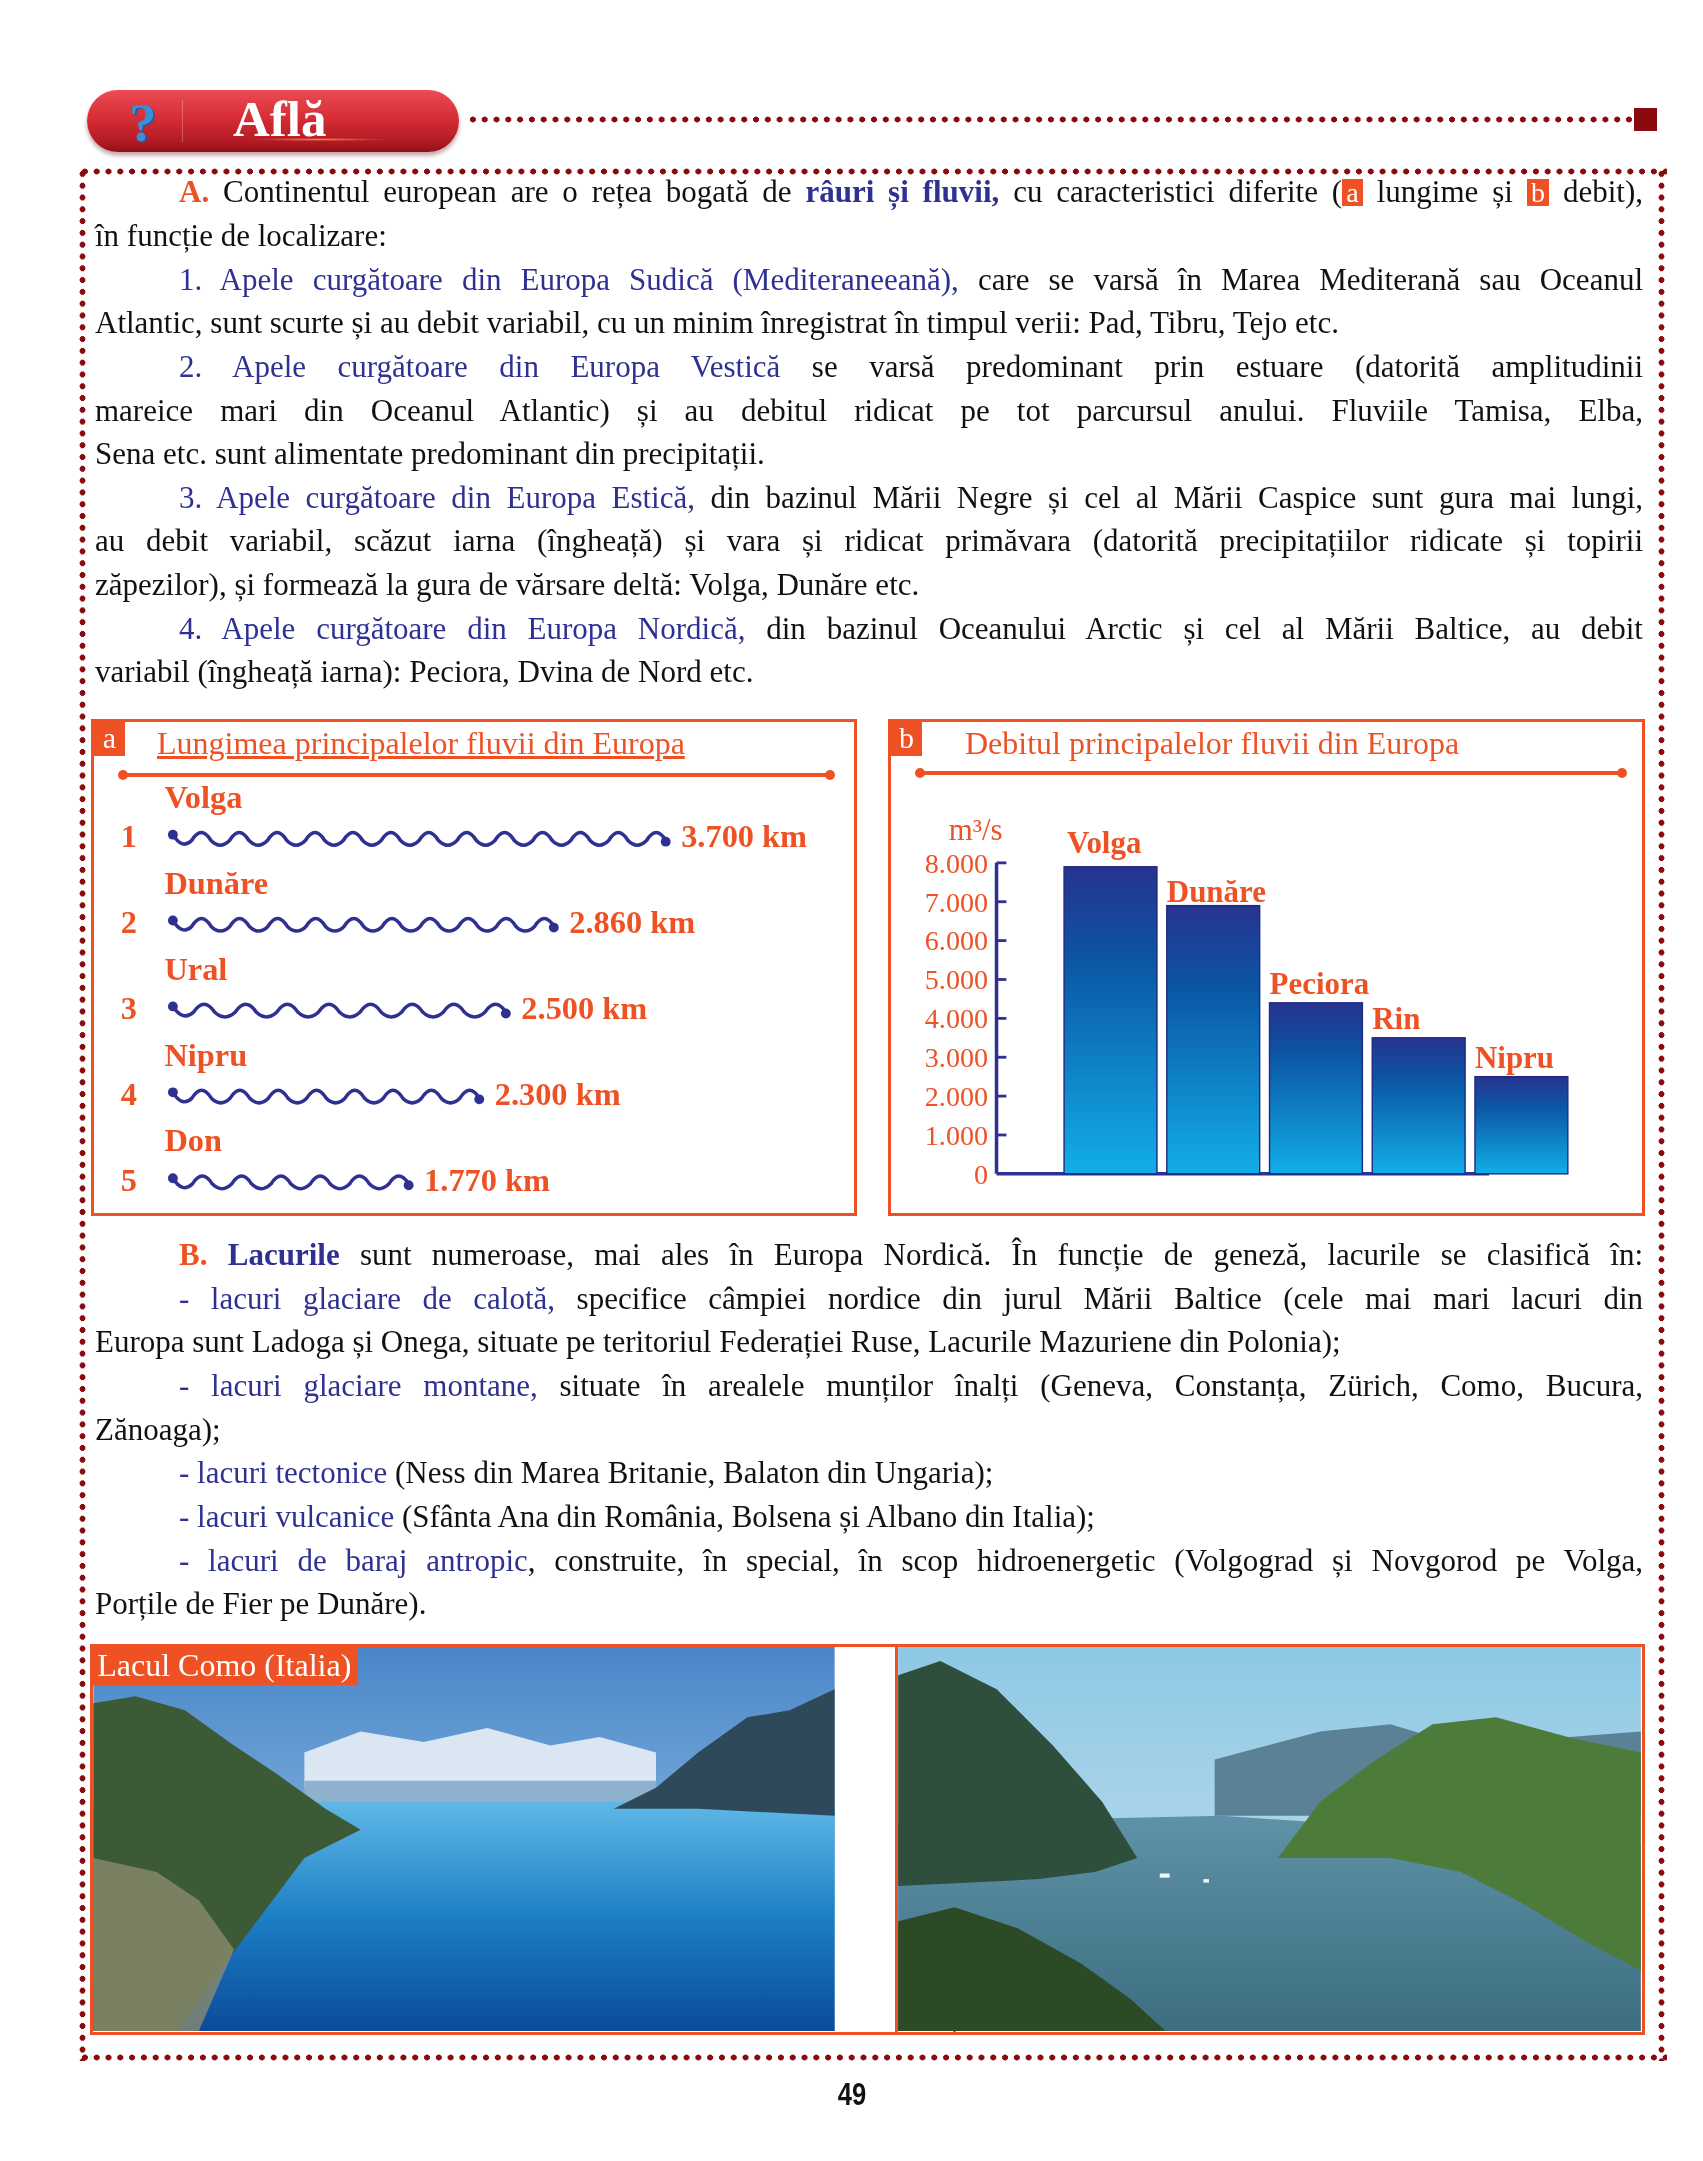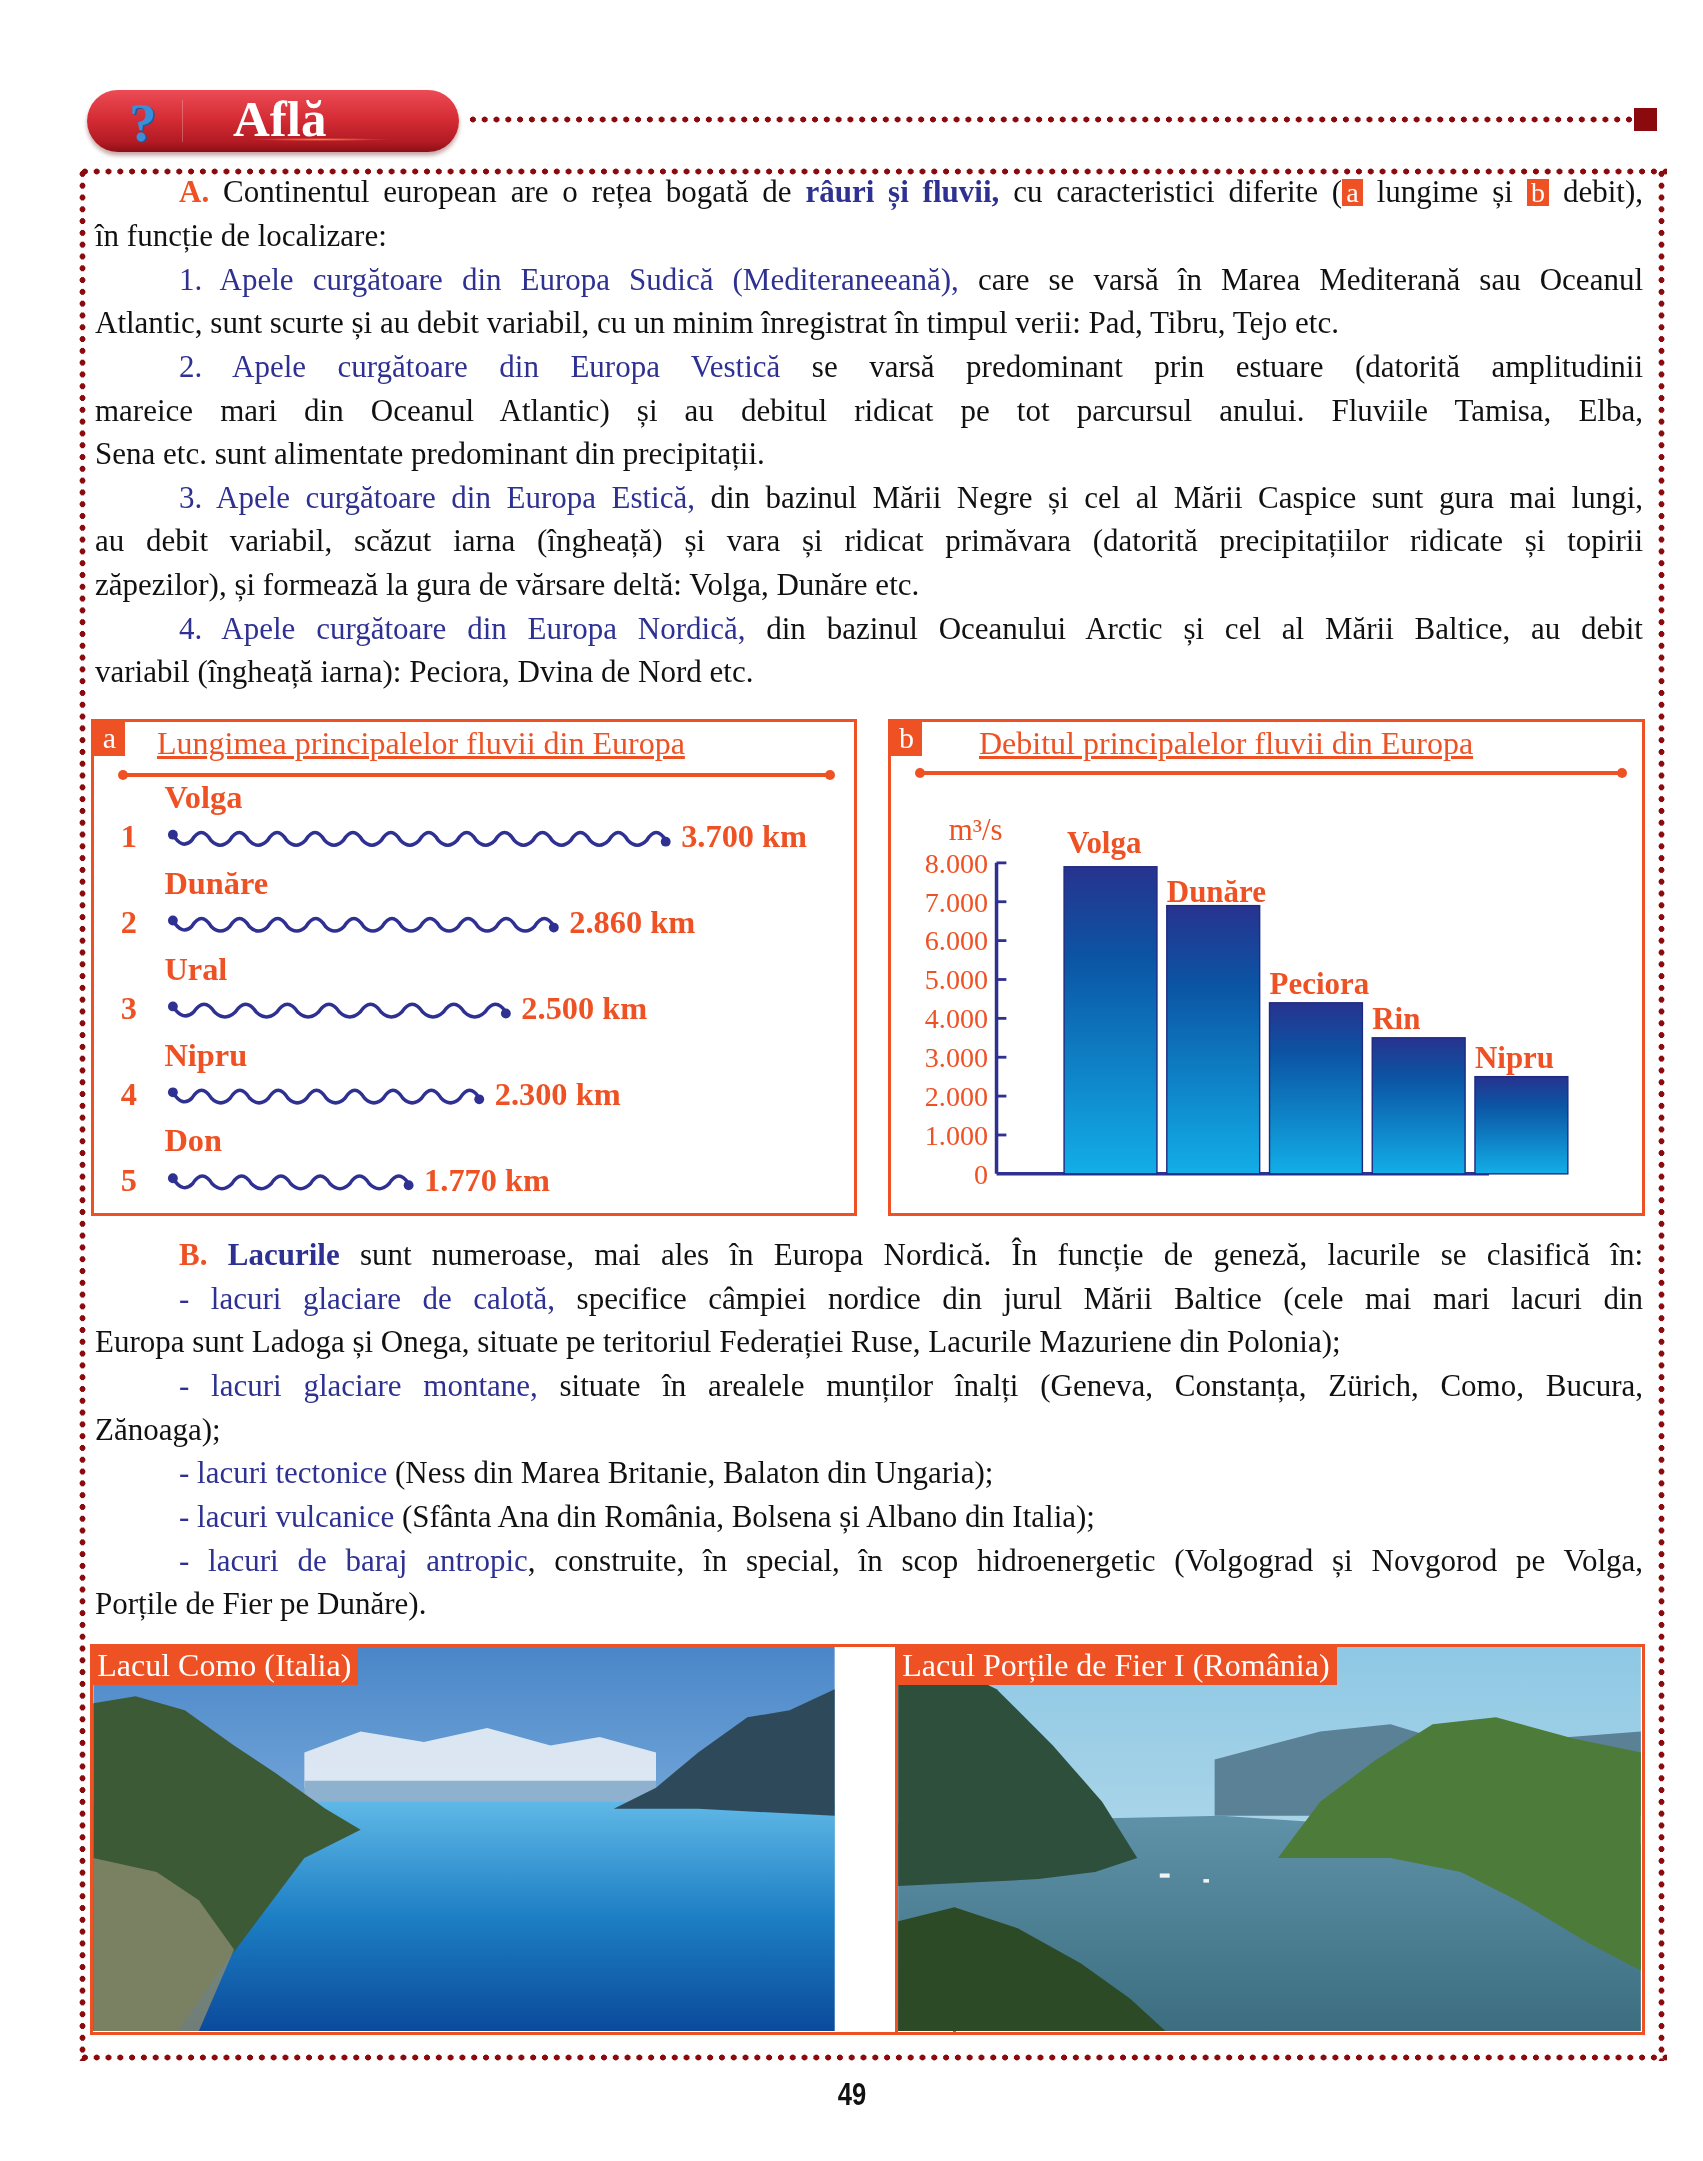--- a/index.html
+++ b/index.html
@@ -125,21 +125,21 @@
       <text x="38" y="666" fill="#ee5224" font-size="46" font-weight="bold" font-family="Liberation Serif, serif">5</text>
       <path d="M112 648 Q125.95270270270271 670 139.90540540540542 656 Q153.8581081081081 634 167.8108108108108 656 Q181.76351351351352 670 195.7162162162162 656 Q209.6689189189189 634 223.6216216216216 656 Q237.57432432432432 670 251.52702702702703 656 Q265.47972972972974 634 279.4324324324324 656 Q293.3851351351351 670 307.3378378378378 656 Q321.2905405405405 634 335.2432432432432 656 Q349.19594594594594 670 363.14864864864865 656 Q377.10135135135135 634 391.05405405405406 656 Q405.0067567567568 670 418.9594594594595 656 Q432.9121621621622 634 446.8648648648649 656" fill="none" stroke="#2e3192" stroke-width="5"></path>
       <circle cx="112" cy="648" r="7" fill="#2e3192"></circle>
       <circle cx="446.86486486486484" cy="658" r="7" fill="#2e3192"></circle>
       <text x="468.86486486486484" y="666" fill="#ee5224" font-size="46" font-weight="bold" font-family="Liberation Serif, serif">1.770 km</text>
     </svg>
 </div>
 
 <div class="cbox" id="chartB" style="left:888px; top:719px; width:757px; height:497px;">
   <div class="letter">b</div>
-  <div class="ctitle" style="left:88px;text-decoration:underline;">Debitul principalelor fluvii din Europa</div>
+  <div class="ctitle" style="left:74px;">Debitul principalelor fluvii din Europa</div>
   <div class="rule" style="left:28px; top:49px; width:704px;"></div>
   <svg id="svgB" width="750" height="490" style="position:absolute;left:0;top:0;" viewBox="0 0 1066 696">
     <defs>
       <linearGradient id="barGrad" x1="0" y1="0" x2="0" y2="1">
         <stop offset="0" stop-color="#27338f"></stop>
         <stop offset="0.3" stop-color="#0b55a4"></stop>
         <stop offset="1" stop-color="#12aee8"></stop>
       </linearGradient>
     </defs>
   <text x="82" y="168" fill="#ee5224" font-size="44" font-family="Liberation Serif, serif">m³/s</text>
@@ -212,21 +212,20 @@
     <rect width="1054" height="546" fill="url(#skyC)"></rect>
     <path d="M300 150 L380 120 L470 135 L560 115 L650 140 L720 128 L800 150 L800 200 L300 200Z" fill="#e8eef5" opacity="0.9"></path>
     <path d="M300 190 L800 190 L800 230 L300 230Z" fill="#8fb1d0"></path>
     <rect x="0" y="220" width="1054" height="326" fill="url(#waterC)"></rect>
     <path d="M0 80 L60 70 L130 90 L200 140 L260 180 L330 230 L380 260 L300 300 L240 380 L180 460 L120 546 L0 546Z" fill="#3c5a36"></path>
     <path d="M0 300 L90 320 L150 360 L200 430 L150 546 L0 546Z" fill="#8a8b6e" opacity="0.8"></path>
     <path d="M1054 60 L990 90 L930 100 L860 150 L800 200 L740 230 L860 230 L1054 240Z" fill="#2e4a5a"></path>
   </svg>
 </div>
 <div class="photo" style="left:895px; top:1644px; width:750px; height:391px;">
-  <div class="cap">Lacul Porțile de Fier I (România)</div>
   <svg width="743" height="384" style="position:absolute;left:0;top:0;" viewBox="0 0 1056 546">
     <defs>
       <linearGradient id="skyP" x1="0" y1="0" x2="0" y2="1">
           <stop offset="0" stop-color="#8ec8e4"></stop>
           <stop offset="1" stop-color="#c9e3ee"></stop>
         </linearGradient>
       <linearGradient id="waterP" x1="0" y1="0" x2="0" y2="1">
           <stop offset="0" stop-color="#5f92a8"></stop>
           <stop offset="1" stop-color="#3c6e80"></stop>
         </linearGradient>

